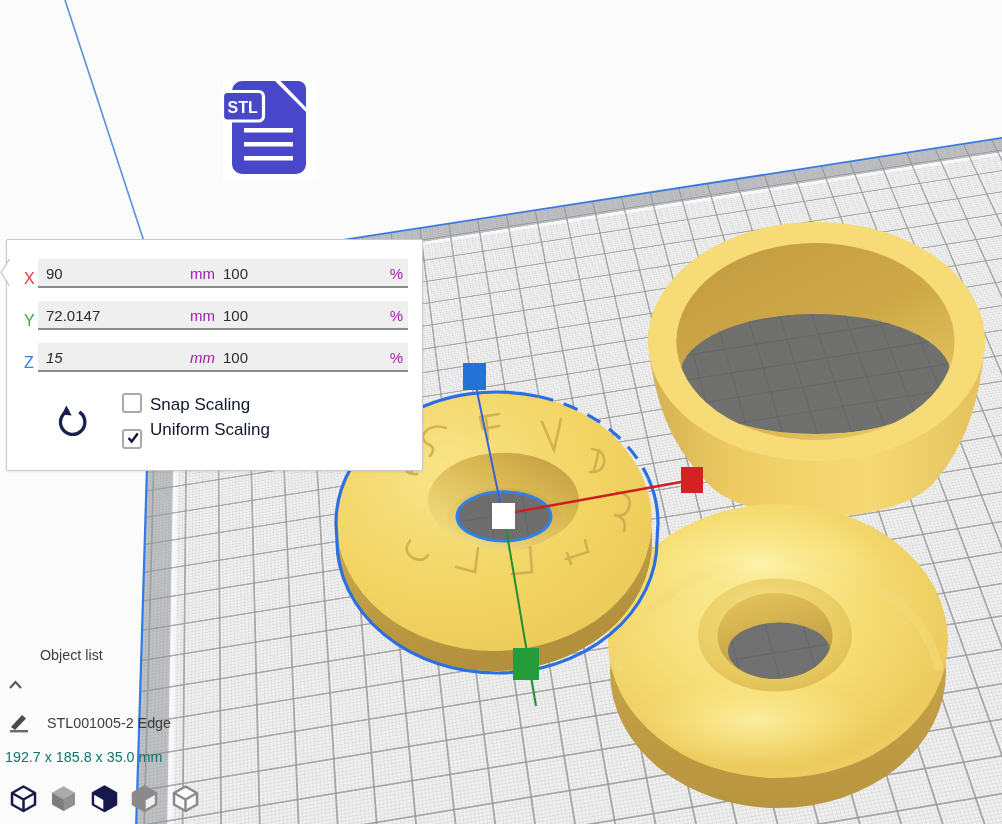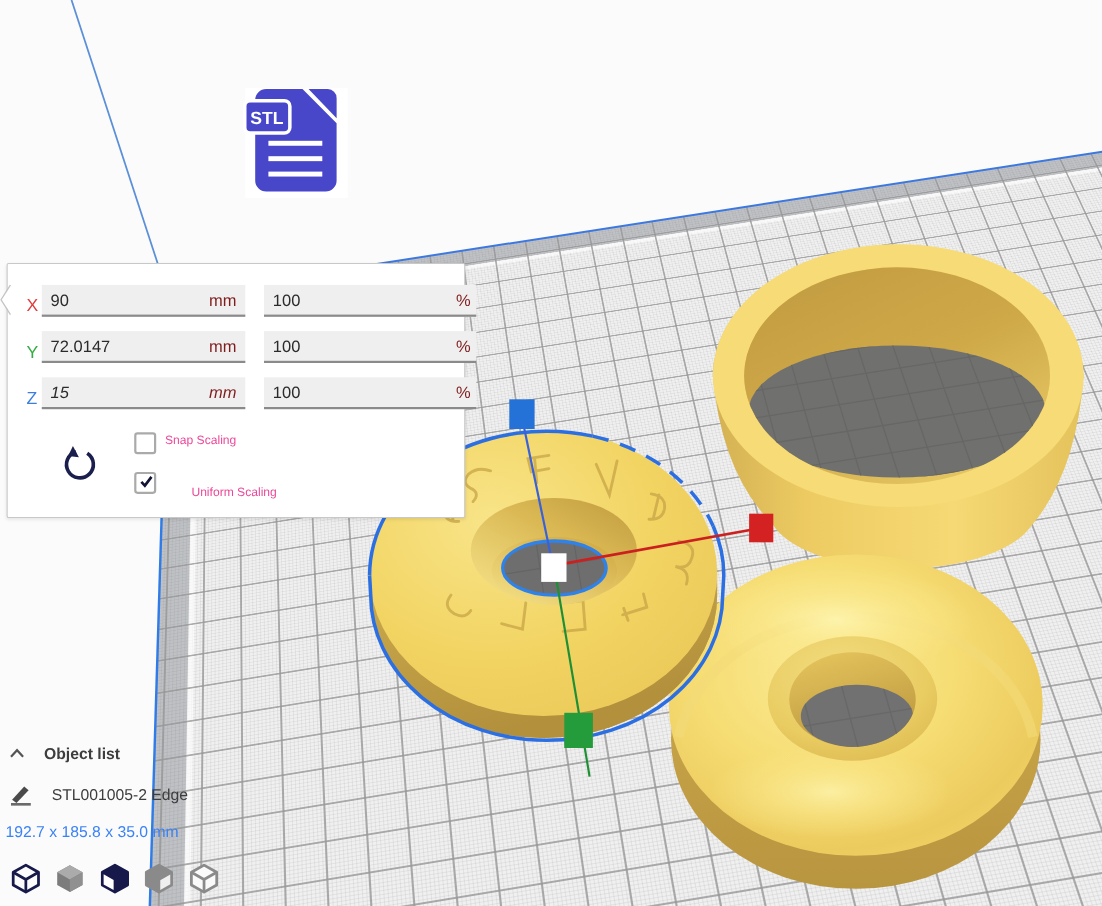--- a/index.html
+++ b/index.html
@@ -19,26 +19,26 @@
     background-position: 0 23px, 7px 0, 0 0, 0 0, 0 0, 0 0;
   }
   #scene{position:absolute;left:0;top:0;}
   #panel{position:absolute;left:6px;top:239px;width:415px;height:230px;
     background:#ffffff;border:1px solid #c8c8c8;border-radius:2px;
     box-shadow:0 1px 3px rgba(0,0,0,0.08);}
   .axis{position:absolute;left:17px;width:16px;font-size:16px;}
   .fld{position:absolute;height:27px;background:#efefef;border-bottom:2px solid #8a8a8a;
        font-size:15px;color:#2b2b2b;}
   .fld .v{position:absolute;left:8px;top:6px;}
-  .fld .u{position:absolute;right:8px;top:6px;color:#7f1d1d;}
+  .fld .u{position:absolute;right:8px;top:6px;color:#a21caf;}
   .mm{left:31px;width:185px;}
-  .pc{left:233px;width:193px;} .pc .u{right:5px !important;}
+  .pc{left:208px;width:193px;} .pc .u{right:5px !important;}
   .cb{position:absolute;left:115px;width:16px;height:16px;background:#fff;
       border:2px solid #aaaaaa;border-radius:3px;}
-  .cblab{position:absolute;left:143px;font-size:11px;color:#ec4899;white-space:nowrap;}
+  .cblab{position:absolute;left:143px;font-size:17px;color:#0f172a;white-space:nowrap;}
   #ovl{position:absolute;left:0;top:0;color:#3d3d3d;}
   .botxt{position:absolute;font-size:14.3px;color:#3d3d3d;white-space:nowrap;}
 </style>
 </head>
 <body>
 <div id="plate"></div>
 
 <svg id="scene" width="1002" height="824" viewBox="0 0 1002 824">
 
   <line x1="65" y1="0" x2="153" y2="269" stroke="#5b8fd8" stroke-width="1.6"></line>
@@ -276,34 +276,34 @@
   <svg width="40" height="40" viewBox="0 0 40 40" style="position:absolute;left:46px;top:161px;">
     <path d="M 26.3 11 A 12.2 12.2 0 1 1 16 9.6" fill="none" stroke="#1a1f4d" stroke-width="3.3"></path>
     <path d="M 8.9 13.6 L 18.7 14.6 L 13.3 4.4 Z" fill="#1a1f4d"></path>
   </svg>
   <div class="cb" style="top:153px;"></div>
   <div class="cblab" style="top:155px;">Snap Scaling</div>
   <div class="cb" style="top:189px;"></div>
   <svg width="14" height="12" viewBox="0 0 14 12" style="position:absolute;left:119px;top:192px;">
     <path d="M 2.5 6 l 3.2 3.5 6 -8" fill="none" stroke="#111433" stroke-width="2.4"></path>
   </svg>
-  <div class="cblab" style="top:202px;margin-left:24px;">Uniform Scaling</div>
+  <div class="cblab" style="top:180px;">Uniform Scaling</div>
 </div>
 
 <div id="ovl">
   <svg width="16" height="12" viewBox="0 0 16 12" style="position:absolute;left:8px;top:679px;">
     <path d="M 2 9 L 7.5 3 L 13 9" fill="none" stroke="#555" stroke-width="2"></path>
   </svg>
-  <div class="botxt" style="left:40px;top:678px;font-weight:bold;">Object list</div>
+  <div class="botxt" style="left:40px;top:647px;">Object list</div>
   <svg width="22" height="20" viewBox="0 0 22 20" style="position:absolute;left:8px;top:713px;">
     <path d="M 3 14 L 14 2 L 18 5.5 L 7 17 Z" fill="#4a4a4a"></path>
     <rect x="2" y="17" width="18" height="2.4" fill="#6a6a6a"></rect>
   </svg>
   <div class="botxt" style="left:47px;top:715px;text-align:right;">STL001005-2 Edge</div>
-  <div class="botxt" style="left:5px;top:749px;color:#3b82f6;">192.7 x 185.8 x 35.0 mm</div>
+  <div class="botxt" style="left:5px;top:749px;color:#0f766e;">192.7 x 185.8 x 35.0 mm</div>
   <svg width="210" height="32" viewBox="0 0 210 32" style="position:absolute;left:8px;top:784px;">
 
     <g stroke="#16194a" stroke-width="2.5" fill="none" stroke-linejoin="round">
       <path d="M 15.5 2.5 L 27 9 V 20.5 L 15.5 27 L 4 20.5 V 9 Z"></path>
       <path d="M 4 9 L 15.5 15.5 L 27 9 M 15.5 15.5 V 27"></path>
     </g>
 
     <g transform="translate(40,0)">
       <path d="M 15.5 2.5 L 27 9 V 20.5 L 15.5 27 L 4 20.5 V 9 Z" fill="#7c7c7c"></path>
       <path d="M 15.5 2.5 L 27 9 L 15.5 15.5 L 4 9 Z" fill="#ababab"></path>

